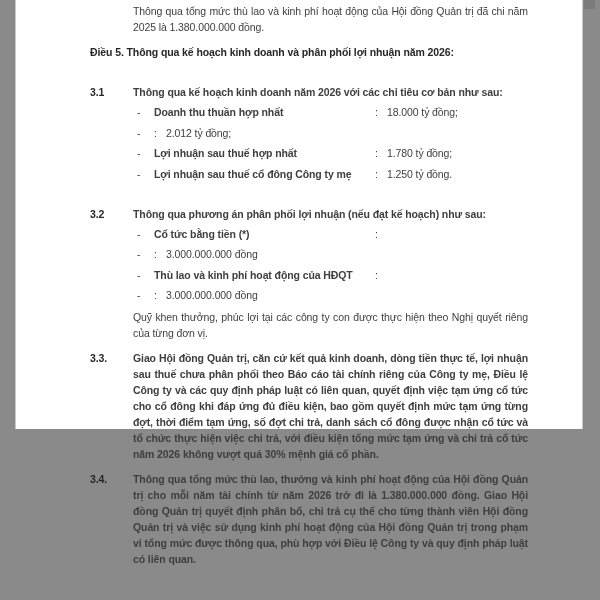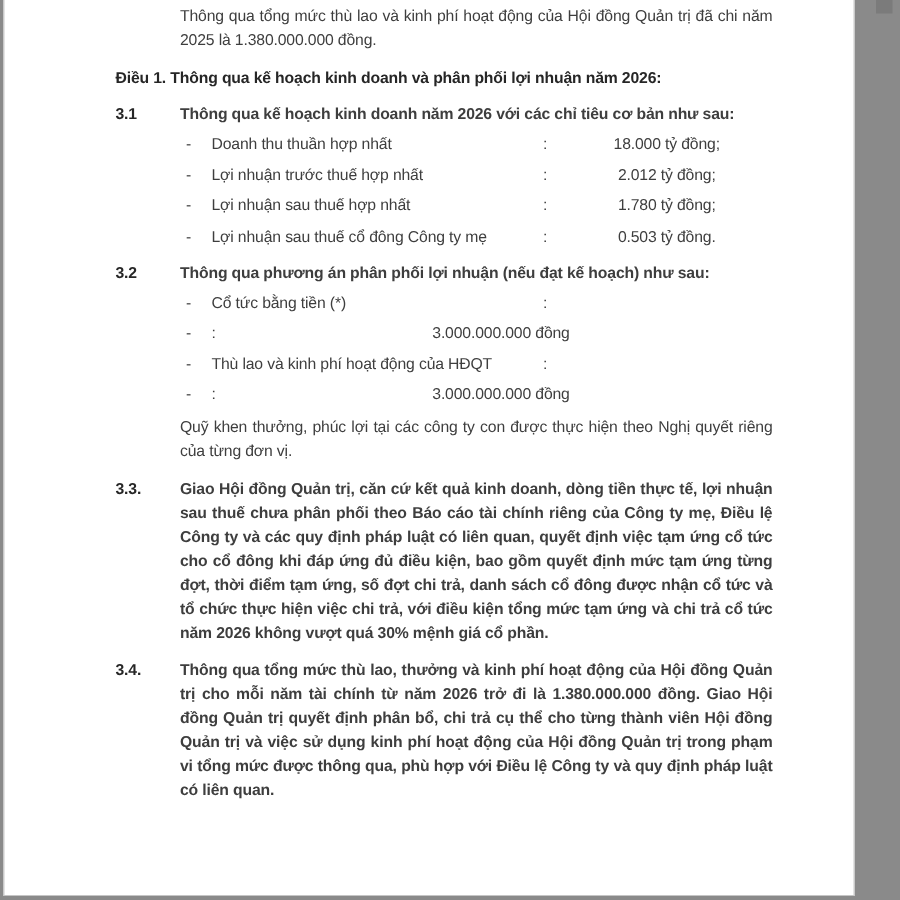--- a/index.html
+++ b/index.html
@@ -5,22 +5,22 @@
   html,body { margin:0; padding:0; }
   .viewport {
     position:relative;
     width:600px; height:600px;
     background:#8a8a8a;
     overflow:hidden;
     font-family:"Liberation Sans", sans-serif;
   }
   .paper {
     position:absolute;
-    left:2px; top:0;
-    width:568px; height:597px;
+    left:15px; top:0;
+    width:568px; height:429px;
     background:#ffffff;
     box-shadow: inset 1px 0 0 #c9c9c9, inset -1px 0 0 #c9c9c9;
   }
   .scan-artifact {
     position:absolute;
     right:5px; top:0;
     width:11px; height:9px;
     background:#707070;
     opacity:.55;
   }
@@ -34,83 +34,82 @@
   .para-intro {
     margin:0 0 0 43px;
     text-align:justify;
   }
   .heading {
     margin:9px 0 0 0;
     font-size:10.5px;
     font-weight:bold;
     color:#262626;
   }
-  .sec-row { display:flex; margin-top:8px; }
+  .sec-row { display:flex; margin-top:24px; }
   .sec-num {
     flex:none; width:43px;
     font-weight:bold; color:#262626;
   }
   .sec-text { flex:1; text-align:justify;font-weight:bold; }
   .list { margin-top:4px; }
   .li-row {
     display:flex;
     align-items:flex-start;
     padding-left:47px;
     margin-bottom:4.5px;
   }
   .li-dash  { flex:none; width:17px; }
-  .li-label { flex:none; width:221px; text-align:justify; }
+  .li-label { flex:none; width:221px; text-align:justify;font-weight:bold; }
   .li-colon { flex:none; width:12px; }
-  .li-value { flex:1; text-align:center; }
+  .li-value { flex:1; text-align:left; }
   .note {
     margin:6px 0 0 43px;
     text-align:justify;
   }
   .sec-para { margin-top:9px; }
 </style>
 </head>
 <body>
 
 <div class="viewport">
   <div class="paper">
     <div class="content">
 
       <p class="para-intro">Thông qua tổng mức thù lao và kinh phí hoạt động của Hội đồng Quản trị đã chi năm 2025 là 1.380.000.000 đồng.</p>
 
-      <h3 class="heading">Điều 1. Thông qua kế hoạch kinh doanh và phân phối lợi nhuận năm 2026:</h3>
+      <h3 class="heading">Điều 5. Thông qua kế hoạch kinh doanh và phân phối lợi nhuận năm 2026:</h3>
 
       <div class="section">
         <div class="sec-row">
           <div class="sec-num">3.1</div>
           <div class="sec-text">Thông qua kế hoạch kinh doanh năm 2026 với các chỉ tiêu cơ bản như sau:</div>
         </div>
         <div class="list">
           <div class="li-row">
             <span class="li-dash">-</span>
             <span class="li-label">Doanh thu thuần hợp nhất</span>
             <span class="li-colon">:</span>
             <span class="li-value">18.000 tỷ đồng;</span>
           </div>
           <div class="li-row">
             <span class="li-dash">-</span>
-            <span class="li-label">Lợi nhuận trước thuế hợp nhất</span>
             <span class="li-colon">:</span>
             <span class="li-value">2.012 tỷ đồng;</span>
           </div>
           <div class="li-row">
             <span class="li-dash">-</span>
             <span class="li-label">Lợi nhuận sau thuế hợp nhất</span>
             <span class="li-colon">:</span>
             <span class="li-value">1.780 tỷ đồng;</span>
           </div>
           <div class="li-row">
             <span class="li-dash">-</span>
             <span class="li-label">Lợi nhuận sau thuế cổ đông Công ty mẹ</span>
             <span class="li-colon">:</span>
-            <span class="li-value">0.503 tỷ đồng.</span>
+            <span class="li-value">1.250 tỷ đồng.</span>
           </div>
         </div>
       </div>
 
       <div class="section">
         <div class="sec-row">
           <div class="sec-num">3.2</div>
           <div class="sec-text">Thông qua phương án phân phối lợi nhuận (nếu đạt kế hoạch) như sau:</div>
         </div>
         <div class="list">

